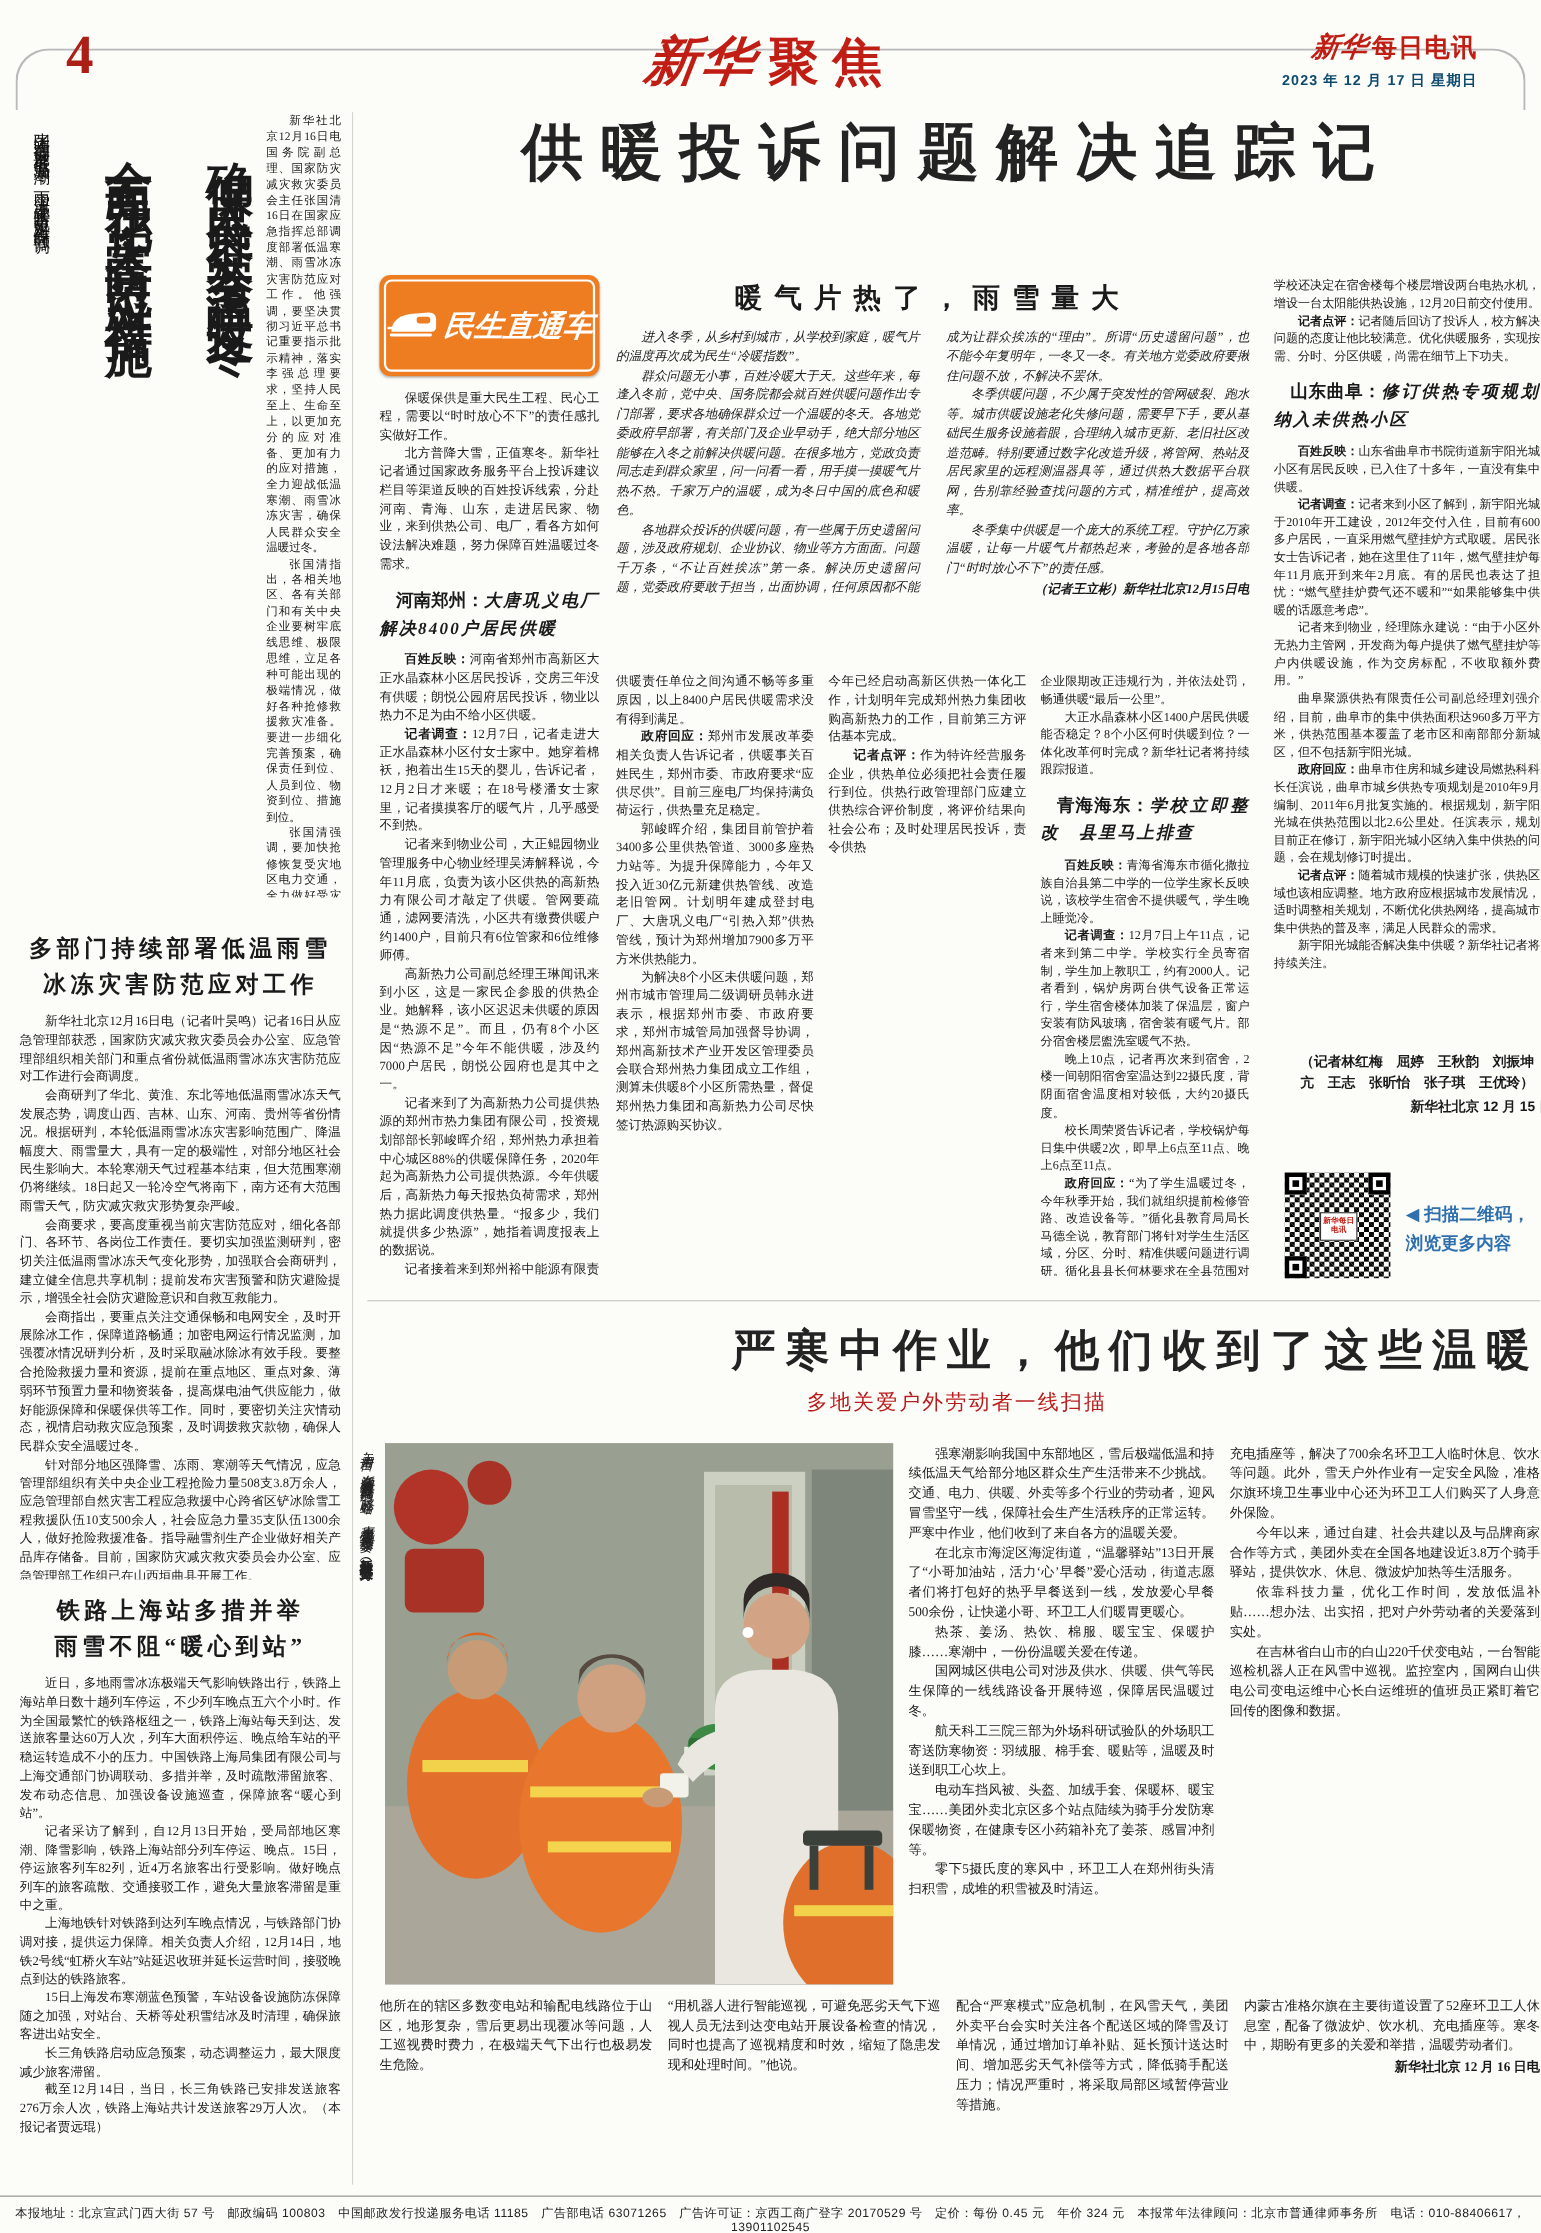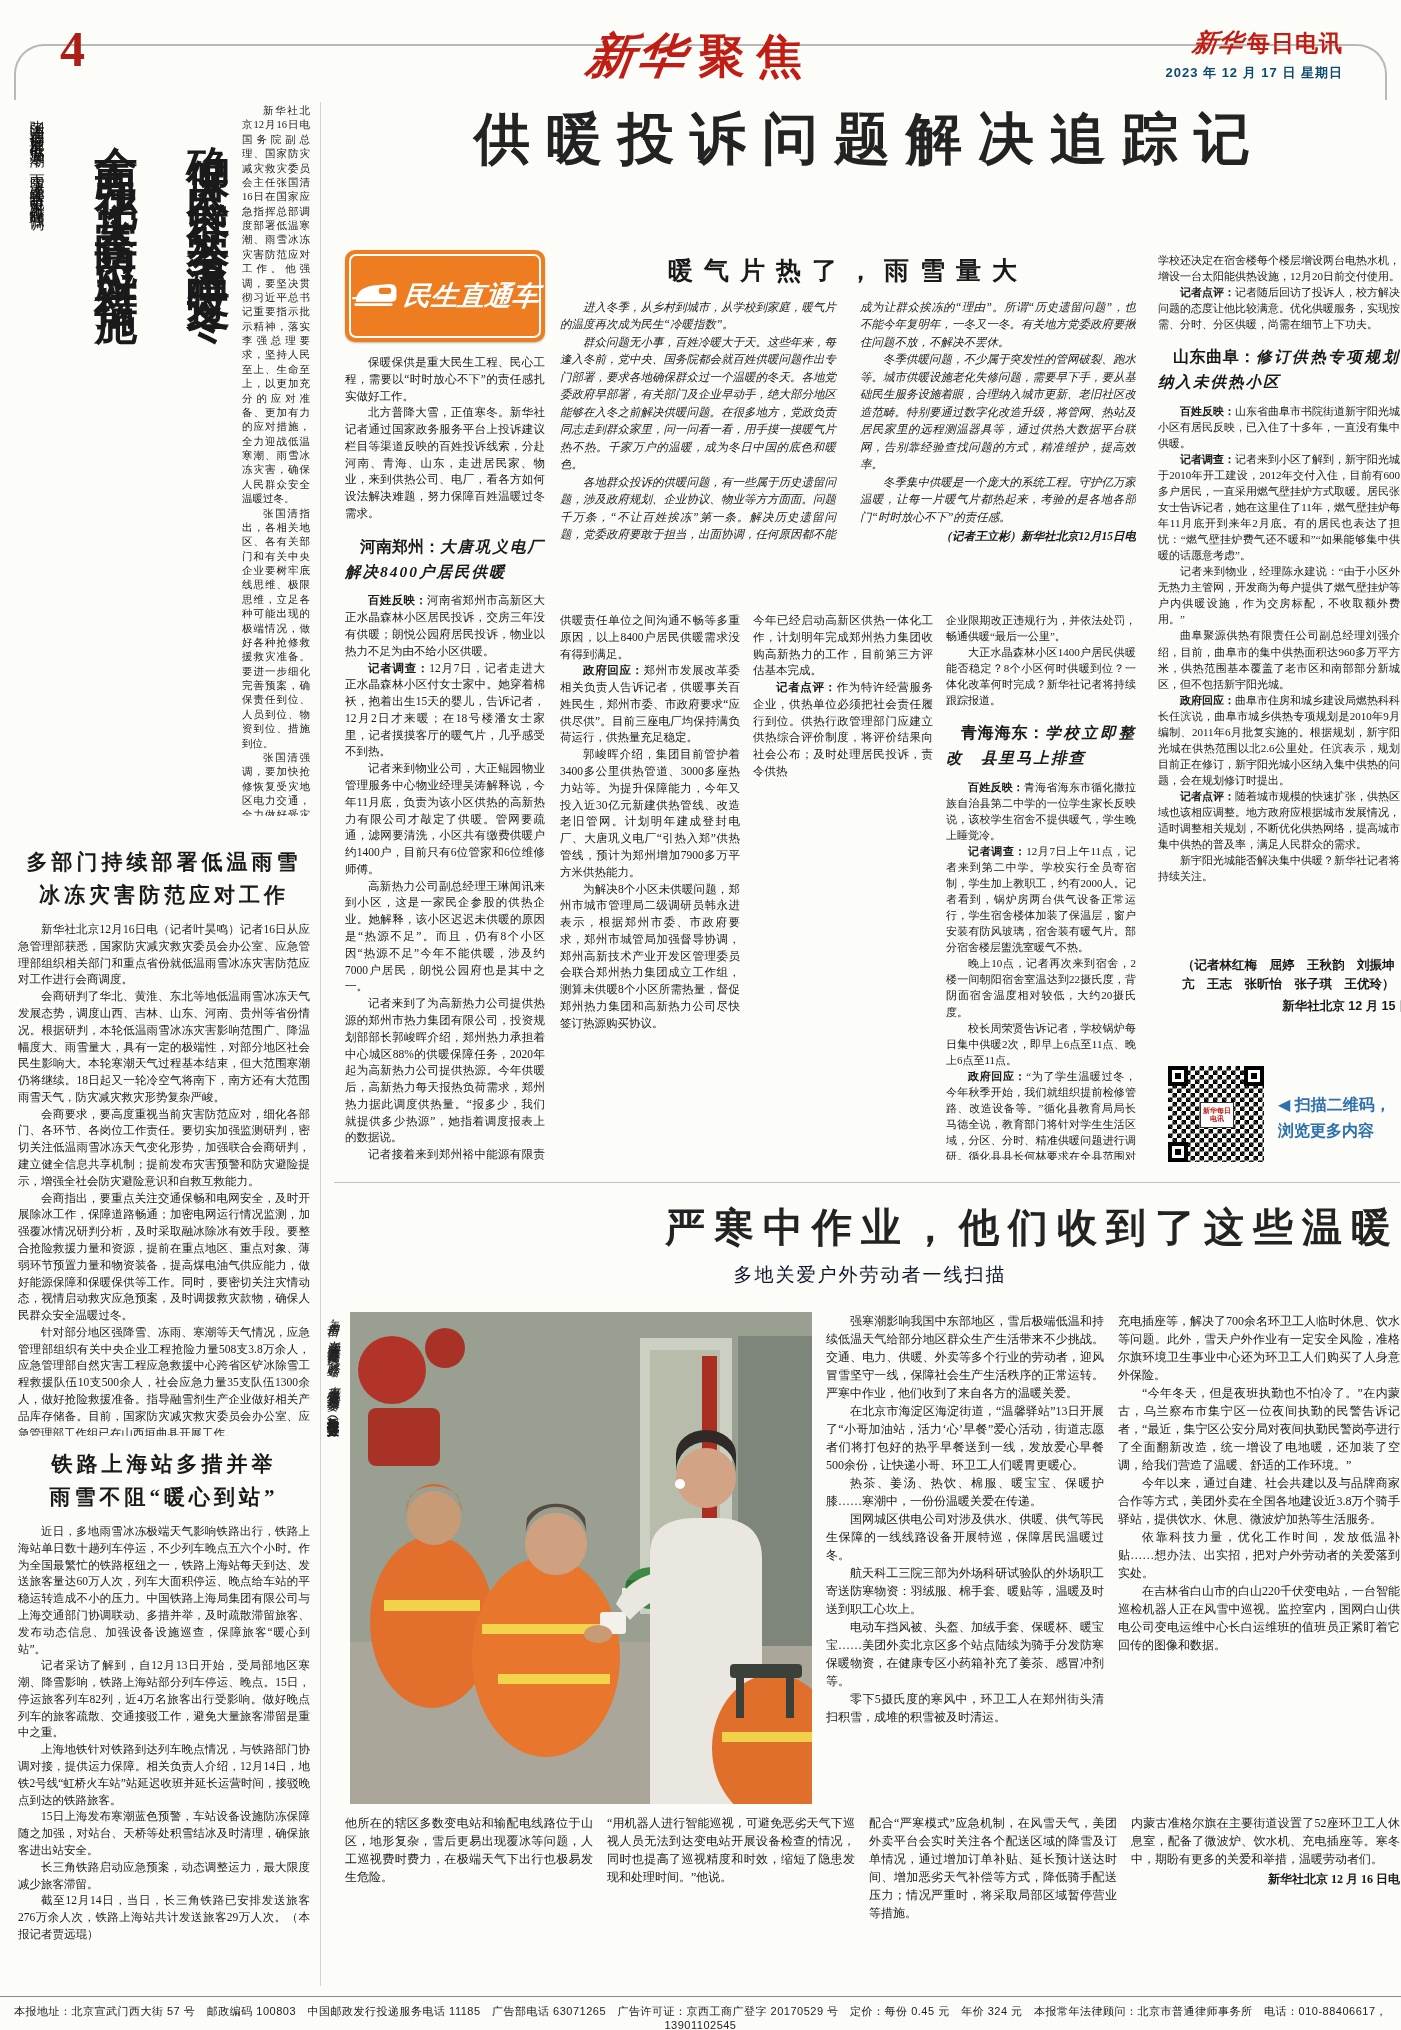--- a/index.html
+++ b/index.html
@@ -48,21 +48,21 @@
   .track-byline .tb2{text-align:right;margin-top:2px;}
   
   .qr{position:absolute;left:1168px;top:1066px;width:96px;height:96px;background-image:linear-gradient(45deg,#000 25%,transparent 25%,transparent 75%,#000 75%),linear-gradient(45deg,#000 25%,transparent 25%,transparent 75%,#000 75%);background-size:9px 9px;background-position:0 0,4.5px 4.5px;}
   .qf{position:absolute;width:20px;height:20px;border:4px solid #000;background:#fff;box-sizing:border-box;}
   .qf::after{content:"";position:absolute;left:3px;top:3px;width:6px;height:6px;background:#000;}
   .qf.tl{left:0;top:0}.qf.tr{right:0;top:0}.qf.bl{left:0;bottom:0}
   .qc{position:absolute;left:32px;top:36px;width:32px;height:24px;background:#fff;border:1px solid #333;display:flex;align-items:center;justify-content:center;font:700 7px/1.1 "Liberation Sans",sans-serif;color:#c01e14;text-align:center;}
   .qr-note{position:absolute;left:1278px;top:1092px;width:122px;font-family:"Liberation Sans","DejaVu Sans",sans-serif;font-weight:700;font-size:16px;line-height:1.6;color:#2e6fae;}
   
   .a2-headline{position:absolute;left:340px;top:1200px;width:1060px;text-align:right;font-weight:900;font-size:40px;letter-spacing:9px;color:#232323;font-family:"Liberation Serif",serif;}
-  .a2-subtitle{position:absolute;left:340px;top:1262px;width:1060px;text-align:center;font-family:"Liberation Sans","DejaVu Sans",sans-serif;font-size:19px;letter-spacing:2px;color:#0f172a;}
+  .a2-subtitle{position:absolute;left:340px;top:1262px;width:1060px;text-align:center;font-family:"Liberation Sans","DejaVu Sans",sans-serif;font-size:19px;letter-spacing:2px;color:#b91c1c;}
   .a2-caption{position:absolute;left:296px;top:1312px;width:46px;height:492px;writing-mode:vertical-rl;font-size:12px;line-height:1.6;letter-spacing:1px;color:#222;font-style:italic;}
   .a2-caption .credit{font-weight:700;font-style:normal;}
   .photo{position:absolute;left:350px;top:1312px;width:462px;height:492px;overflow:hidden;background:#979c8e;}
   #a2colA{left:826px;top:1312px;width:278px;height:492px;font-size:12px;line-height:1.5;}
   #a2colB{left:1118px;top:1312px;width:282px;height:492px;font-size:12px;line-height:1.5;}
   .bs{top:1814px;height:172px;font-size:12px;line-height:1.5;}
   #bs1{left:345px;width:248px;}
   #bs2{left:607px;width:248px;}
   #bs3{left:869px;width:248px;}
   #bs4{left:1131px;width:269px;}
@@ -275,21 +275,20 @@
       <p class="para">强寒潮影响我国中东部地区，雪后极端低温和持续低温天气给部分地区群众生产生活带来不少挑战。交通、电力、供暖、外卖等多个行业的劳动者，迎风冒雪坚守一线，保障社会生产生活秩序的正常运转。严寒中作业，他们收到了来自各方的温暖关爱。</p>
       <p class="para">在北京市海淀区海淀街道，“温馨驿站”13日开展了“小哥加油站，活力‘心’早餐”爱心活动，街道志愿者们将打包好的热乎早餐送到一线，发放爱心早餐500余份，让快递小哥、环卫工人们暖胃更暖心。</p>
       <p class="para">热茶、姜汤、热饮、棉服、暖宝宝、保暖护膝……寒潮中，一份份温暖关爱在传递。</p>
       <p class="para">国网城区供电公司对涉及供水、供暖、供气等民生保障的一线线路设备开展特巡，保障居民温暖过冬。</p>
       <p class="para">航天科工三院三部为外场科研试验队的外场职工寄送防寒物资：羽绒服、棉手套、暖贴等，温暖及时送到职工心坎上。</p>
       <p class="para">电动车挡风被、头盔、加绒手套、保暖杯、暖宝宝……美团外卖北京区多个站点陆续为骑手分发防寒保暖物资，在健康专区小药箱补充了姜茶、感冒冲剂等。</p>
       <p class="para">零下5摄氏度的寒风中，环卫工人在郑州街头清扫积雪，成堆的积雪被及时清运。</p>
     </div>
   <div id="a2colB" class="col">
       <p class="para cont">充电插座等，解决了700余名环卫工人临时休息、饮水等问题。此外，雪天户外作业有一定安全风险，准格尔旗环境卫生事业中心还为环卫工人们购买了人身意外保险。</p>
-      <p class="para">“今年冬天，但是夜班执勤也不怕冷了。”在内蒙古，乌兰察布市集宁区一位夜间执勤的民警告诉记者，“最近，集宁区公安分局对夜间执勤民警岗亭进行了全面翻新改造，统一增设了电地暖，还加装了空调，给我们营造了温暖、舒适的工作环境。”</p>
       <p class="para">今年以来，通过自建、社会共建以及与品牌商家合作等方式，美团外卖在全国各地建设近3.8万个骑手驿站，提供饮水、休息、微波炉加热等生活服务。</p>
       <p class="para">依靠科技力量，优化工作时间，发放低温补贴……想办法、出实招，把对户外劳动者的关爱落到实处。</p>
       <p class="para">在吉林省白山市的白山220千伏变电站，一台智能巡检机器人正在风雪中巡视。监控室内，国网白山供电公司变电运维中心长白运维班的值班员正紧盯着它回传的图像和数据。</p>
     </div>
   <div id="bs1" class="col bs">
       <p class="para cont">他所在的辖区多数变电站和输配电线路位于山区，地形复杂，雪后更易出现覆冰等问题，人工巡视费时费力，在极端天气下出行也极易发生危险。</p>
     </div>
   <div id="bs2" class="col bs">
       <p class="para cont">“用机器人进行智能巡视，可避免恶劣天气下巡视人员无法到达变电站开展设备检查的情况，同时也提高了巡视精度和时效，缩短了隐患发现和处理时间。”他说。</p>
     </div>

